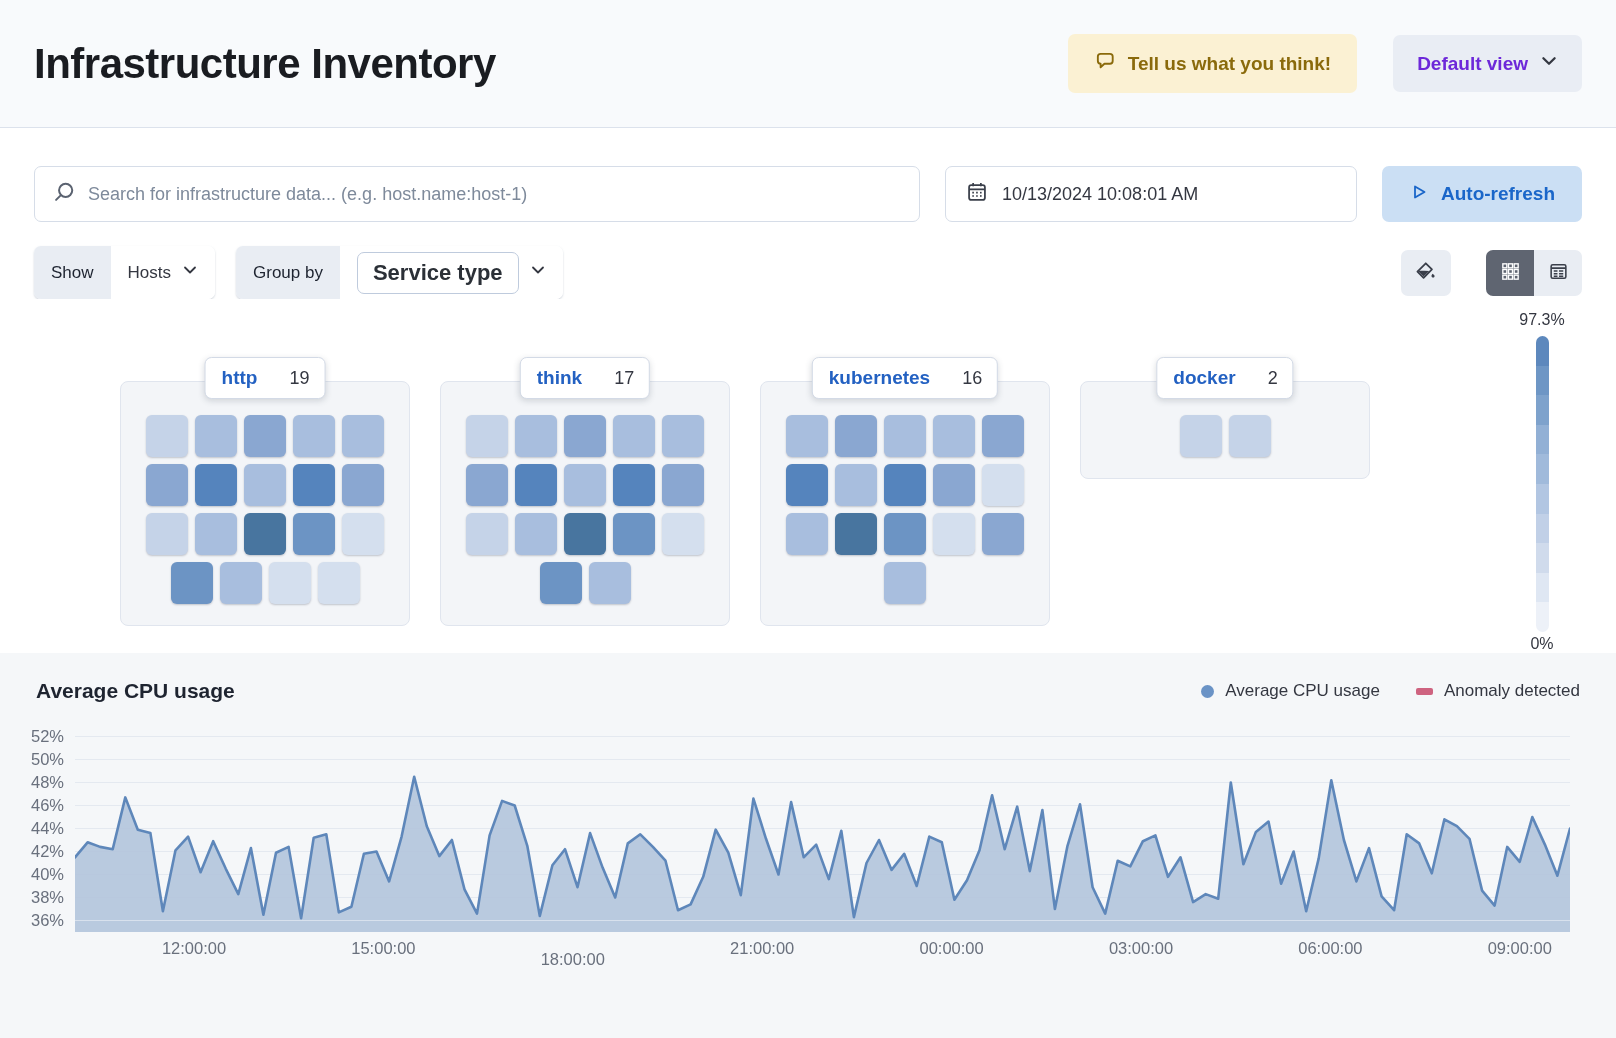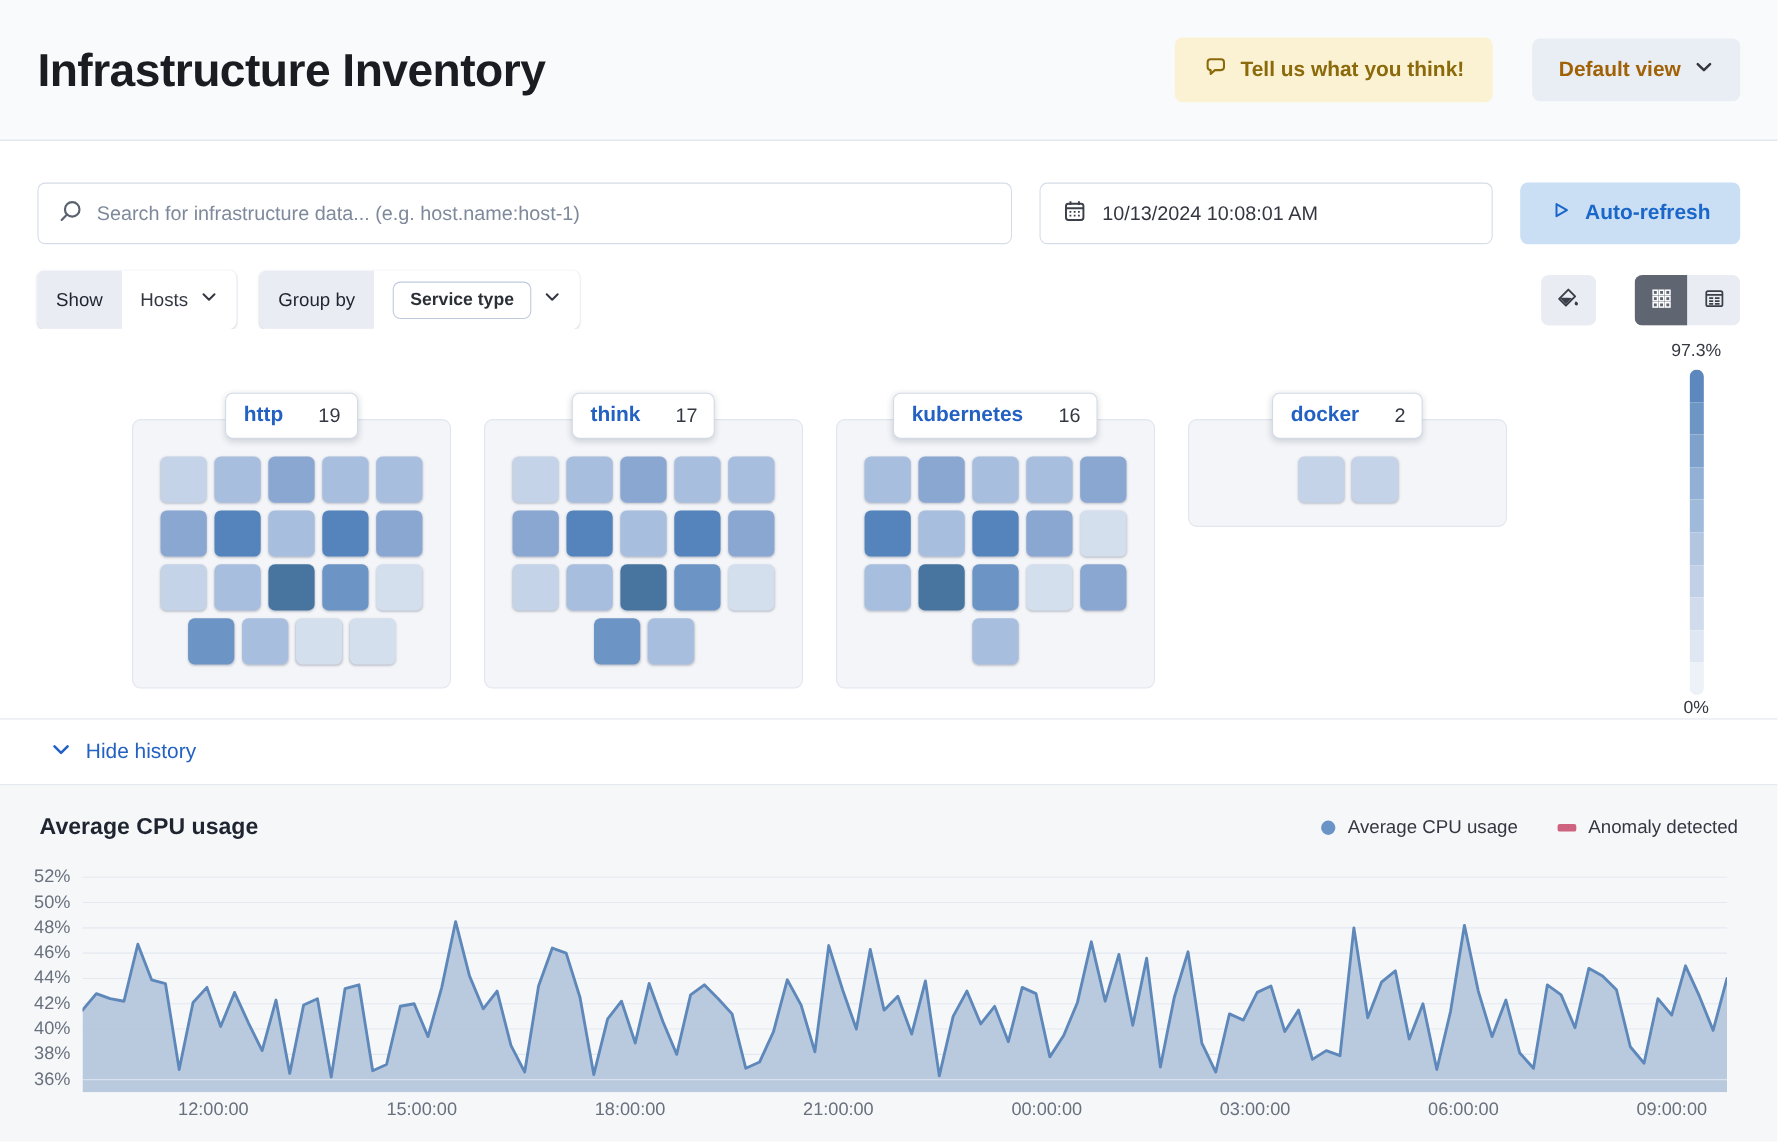--- a/index.html
+++ b/index.html
@@ -8,39 +8,39 @@
   .app { width:1616px; height:1038px; display:flex; flex-direction:column; overflow:hidden; }
 
   
   .page-header { height:128px; flex:0 0 auto; background:#F8FAFC; border-bottom:1px solid #DCE2EC;
     display:flex; align-items:center; justify-content:space-between; padding:0 34px; }
   .page-title { font-size:42px; font-weight:700; color:#1A1C21; letter-spacing:-0.5px; }
   .header-actions { display:flex; gap:36px; align-items:center; }
   .btn { border:none; cursor:pointer; display:flex; align-items:center; gap:12px;
     border-radius:7px; font-family:inherit; }
   .btn-feedback { height:59px; padding:0 26px; background:#FBF1D3; color:#8A6A0B; font-size:19px; font-weight:600;margin-left:21px; }
-  .btn-view { height:57px; padding:0 24px; background:#E9EDF4; color:#a16207; font-size:19px; font-weight:600; }
+  .btn-view { height:57px; padding:0 24px; background:#E9EDF4; color:#6d28d9; font-size:19px; font-weight:600; }
 
   
   .toolbar { display:flex; gap:25px; margin:38px 34px 0; flex:0 0 auto; }
   .search-box { flex:1; height:56px; background:#fff; border:1px solid #D6DDE8; border-radius:7px;
     display:flex; align-items:center; padding:0 18px; gap:13px; }
   .search-box input { flex:1; border:none; outline:none; font-size:18px; color:#343741; background:transparent; font-family:inherit; }
   .search-box input::placeholder { color:#7E8A9B; }
   .date-btn { width:412px; height:56px; background:#fff; border:1px solid #D6DDE8; border-radius:7px;
     justify-content:flex-start; padding:0 20px; gap:14px; font-size:18px; color:#343741; }
   .btn-autorefresh { width:200px; height:56px; background:#CBDFF4; color:#1A66C9; font-size:19px; font-weight:600; justify-content:center; }
 
   
   .filter-row { display:flex; align-items:center; margin:24px 34px 0; flex:0 0 auto; }
   .ctl-group { display:flex; height:53px; border-radius:7px; overflow:hidden;
     box-shadow:0 1px 2px rgba(110,125,150,0.35); background:#fff; align-items:stretch; }
   .ctl-label { background:#E9EDF3; display:flex; align-items:center; padding:0 17px; font-weight:400; font-size:17px; color:#1E2430; }
   .ctl-value { background:#fff; display:flex; align-items:center; gap:11px; padding:0 17px; font-size:17px; color:#343741; cursor:pointer; }
-  .ctl-pill { border:1px solid #BFCBDD; border-radius:7px; padding:7px 15px; font-weight:600; font-size:16px; color:#2B3037;text-align:right; }
+  .ctl-pill { border:1px solid #BFCBDD; border-radius:7px; padding:7px 15px; font-weight:600; font-size:22px; color:#2B3037;text-align:right; }
   .mr21 { margin-right:21px; } .mr24 { margin-right:24px; }
   .icon-btn { width:50px; height:46px; border-radius:7px; background:#E9EDF3; border:none; cursor:pointer;
     display:flex; align-items:center; justify-content:center; }
   .view-toggle { margin-left:35px; display:flex; height:46px; border-radius:7px; overflow:hidden; }
   .view-toggle .seg { width:48px; display:flex; align-items:center; justify-content:center; cursor:pointer; border:none; }
   .seg-grid { background:#5F6571; }
   .seg-list { background:#E9EDF3; }
 
   
   .waffle-section { position:relative; height:354px; overflow:hidden; background:#fff; flex:0 0 auto; }
@@ -348,28 +348,20 @@
           <div class="legend-step" style="background: rgb(178, 198, 226);"></div>
           <div class="legend-step" style="background: rgb(193, 208, 231);"></div>
           <div class="legend-step" style="background: rgb(208, 219, 236);"></div>
           <div class="legend-step" style="background: rgb(223, 231, 243);"></div>
           <div class="legend-step" style="background: rgb(237, 241, 248);"></div>
         </div>
       <div class="legend-min">0%</div>
     </div>
   </section>
 
-  <div class="history-toggle-bar">
-    <span>
-      <svg width="19" height="19" viewBox="0 0 16 16" fill="none" stroke="#2361C2" stroke-width="2" stroke-linecap="round" stroke-linejoin="round">
-          <polyline points="3,5.5 8,10.5 13,5.5"></polyline>
-        </svg>
-    </span>
-    <span class="history-toggle-label">Hide history</span>
-  </div>
 
   <section class="history-panel">
     <div class="chart-header">
       <div class="chart-title">Average CPU usage</div>
       <div class="chart-legend">
         <div class="item">
           <span class="marker-circle" style="background: rgb(106, 147, 198);"></span>
           <span>Average CPU usage</span>
         </div>
         <div class="item">
@@ -401,21 +393,21 @@
           <line x1="0" x2="1495" y1="172.5" y2="172.5" stroke="#E4E9F0" stroke-width="1"></line>
           <line x1="0" x2="1495" y1="195.5" y2="195.5" stroke="#E4E9F0" stroke-width="1"></line>
           <polygon points="0,207 0.0,132.3 12.6,117.3 25.1,121.9 37.7,124.2 50.3,72.4 62.8,104.7 75.4,108.1 87.9,186.3 100.5,125.3 113.1,111.6 125.6,147.2 138.2,116.2 150.8,143.8 163.3,169.1 175.9,123.1 188.4,189.8 201.0,127.7 213.6,121.9 226.1,193.2 238.7,112.7 251.3,109.3 263.8,187.4 276.4,181.7 288.9,128.8 301.5,126.5 314.1,156.4 326.6,111.6 339.2,51.8 351.8,101.2 364.3,131.1 376.9,115.0 389.5,164.4 402.0,188.6 414.6,110.4 427.1,75.9 439.7,80.5 452.3,120.8 464.8,190.9 477.4,140.3 490.0,124.2 502.5,162.2 515.1,108.1 527.6,142.6 540.2,172.5 552.8,118.4 565.3,109.3 577.9,121.9 590.5,135.7 603.0,185.2 615.6,179.4 628.2,151.8 640.7,104.7 653.3,127.7 665.8,170.2 678.4,73.6 691.0,113.8 703.5,149.5 716.1,77.1 728.7,132.3 741.2,119.6 753.8,154.1 766.3,105.8 778.9,192.1 791.5,138.0 804.0,115.0 816.6,144.9 829.2,128.8 841.7,161.0 854.3,111.6 866.8,117.3 879.4,174.8 892.0,155.3 904.5,125.3 917.1,70.2 929.7,124.2 942.2,81.7 954.8,146.1 967.4,85.1 979.9,184.0 992.5,120.8 1005.0,79.3 1017.6,162.2 1030.2,188.6 1042.7,135.7 1055.3,141.4 1067.9,116.2 1080.4,110.4 1093.0,151.8 1105.5,132.3 1118.1,177.1 1130.7,169.1 1143.2,173.7 1155.8,57.5 1168.4,139.2 1180.9,106.9 1193.5,96.6 1206.1,158.7 1218.6,126.5 1231.2,186.3 1243.7,133.4 1256.3,55.2 1268.9,115.0 1281.4,156.4 1294.0,123.1 1306.6,171.3 1319.1,185.2 1331.7,109.3 1344.2,118.4 1356.8,148.3 1369.4,94.3 1381.9,101.2 1394.5,113.8 1407.1,165.6 1419.6,180.6 1432.2,121.9 1444.7,136.8 1457.3,92.0 1469.9,119.6 1482.4,150.7 1495.0,103.5 1495,207" fill="#B2C4DC" fill-opacity="0.9"></polygon>
           <line x1="0" x2="1495" y1="195.5" y2="195.5" stroke="#FFFFFF" stroke-opacity="0.45" stroke-width="1"></line>
           <polyline points="0.0,132.3 12.6,117.3 25.1,121.9 37.7,124.2 50.3,72.4 62.8,104.7 75.4,108.1 87.9,186.3 100.5,125.3 113.1,111.6 125.6,147.2 138.2,116.2 150.8,143.8 163.3,169.1 175.9,123.1 188.4,189.8 201.0,127.7 213.6,121.9 226.1,193.2 238.7,112.7 251.3,109.3 263.8,187.4 276.4,181.7 288.9,128.8 301.5,126.5 314.1,156.4 326.6,111.6 339.2,51.8 351.8,101.2 364.3,131.1 376.9,115.0 389.5,164.4 402.0,188.6 414.6,110.4 427.1,75.9 439.7,80.5 452.3,120.8 464.8,190.9 477.4,140.3 490.0,124.2 502.5,162.2 515.1,108.1 527.6,142.6 540.2,172.5 552.8,118.4 565.3,109.3 577.9,121.9 590.5,135.7 603.0,185.2 615.6,179.4 628.2,151.8 640.7,104.7 653.3,127.7 665.8,170.2 678.4,73.6 691.0,113.8 703.5,149.5 716.1,77.1 728.7,132.3 741.2,119.6 753.8,154.1 766.3,105.8 778.9,192.1 791.5,138.0 804.0,115.0 816.6,144.9 829.2,128.8 841.7,161.0 854.3,111.6 866.8,117.3 879.4,174.8 892.0,155.3 904.5,125.3 917.1,70.2 929.7,124.2 942.2,81.7 954.8,146.1 967.4,85.1 979.9,184.0 992.5,120.8 1005.0,79.3 1017.6,162.2 1030.2,188.6 1042.7,135.7 1055.3,141.4 1067.9,116.2 1080.4,110.4 1093.0,151.8 1105.5,132.3 1118.1,177.1 1130.7,169.1 1143.2,173.7 1155.8,57.5 1168.4,139.2 1180.9,106.9 1193.5,96.6 1206.1,158.7 1218.6,126.5 1231.2,186.3 1243.7,133.4 1256.3,55.2 1268.9,115.0 1281.4,156.4 1294.0,123.1 1306.6,171.3 1319.1,185.2 1331.7,109.3 1344.2,118.4 1356.8,148.3 1369.4,94.3 1381.9,101.2 1394.5,113.8 1407.1,165.6 1419.6,180.6 1432.2,121.9 1444.7,136.8 1457.3,92.0 1469.9,119.6 1482.4,150.7 1495.0,103.5" fill="none" stroke="#5E87BA" stroke-width="2.6" stroke-linejoin="round" stroke-linecap="round"></polyline>
         </svg>
     </div>
     <div class="x-axis">
         <div class="x-tick" style="left: 69px;">12:00:00</div>
         <div class="x-tick" style="left: 258.4px;">15:00:00</div>
-        <div class="x-tick" style="left: 447.8px;">18:00:00</div>
+        <div class="x-tick" style="left: 447.8px; margin-top: 11px;">18:00:00</div>
         <div class="x-tick" style="left: 637.2px;">21:00:00</div>
         <div class="x-tick" style="left: 826.6px;">00:00:00</div>
         <div class="x-tick" style="left: 1016px;">03:00:00</div>
         <div class="x-tick" style="left: 1205.4px;">06:00:00</div>
         <div class="x-tick" style="left: 1394.8px;">09:00:00</div>
       </div>
   </section>
 
 </div>
 

